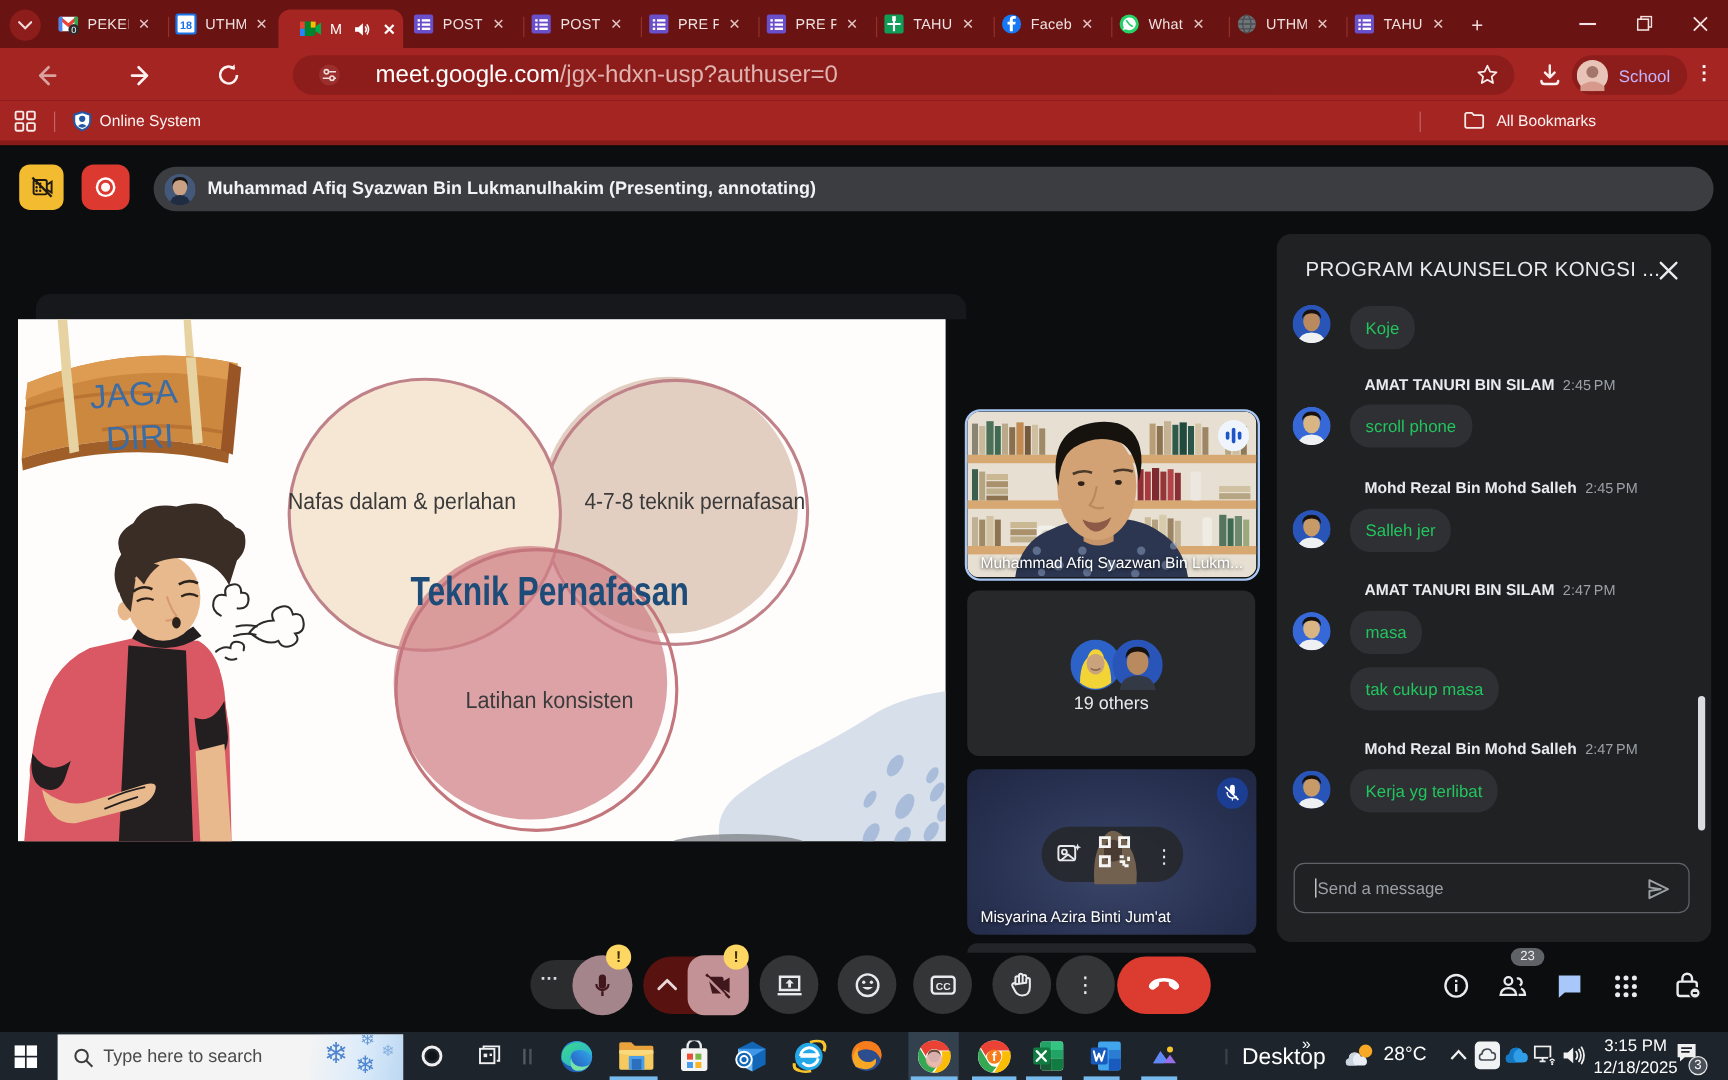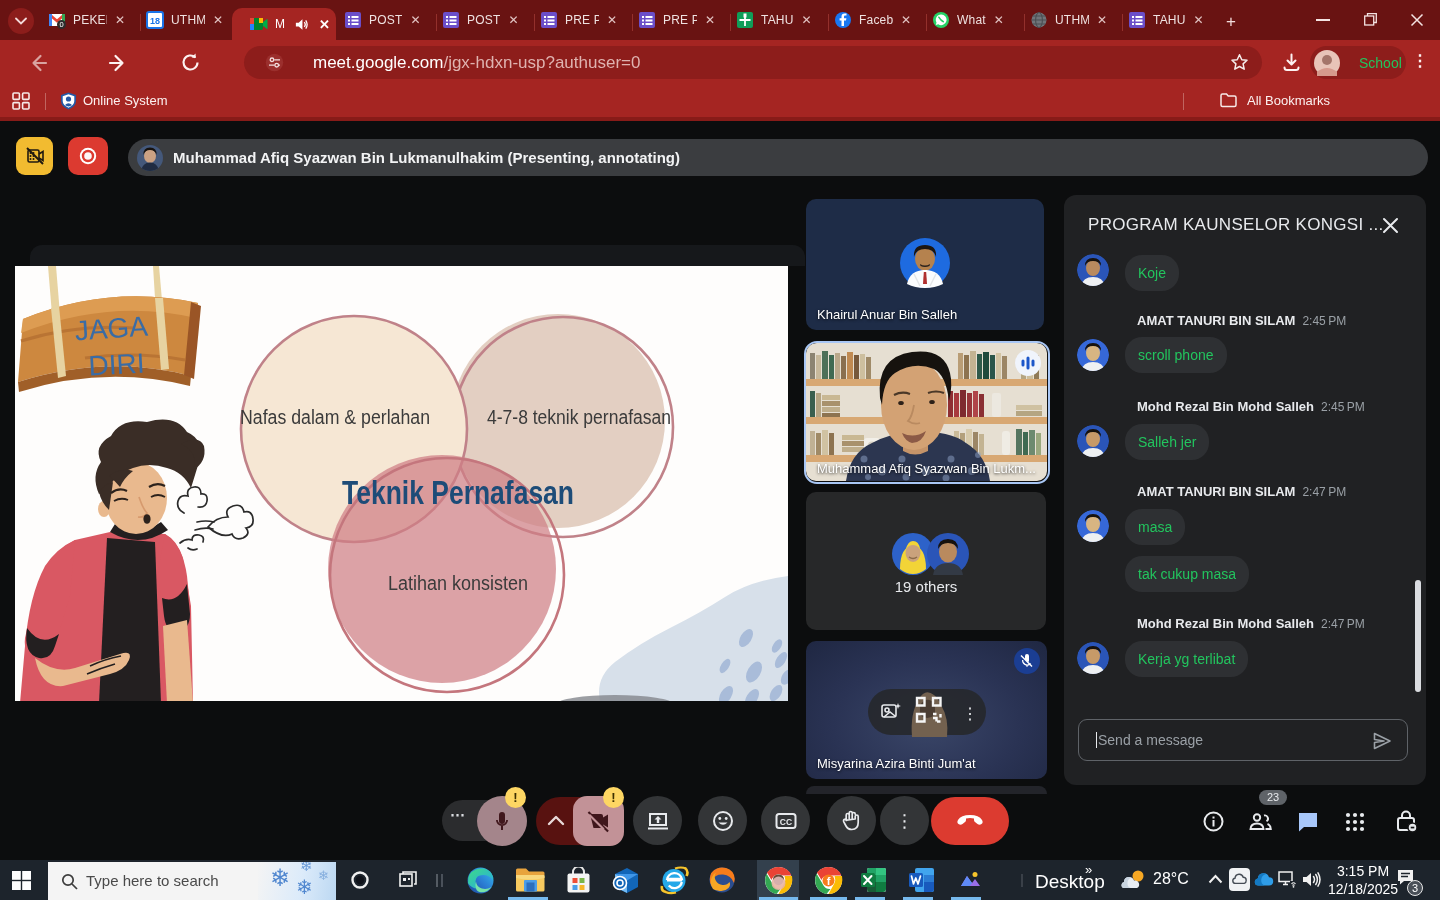--- a/index.html
+++ b/index.html
@@ -9,21 +9,21 @@
 
 #tabbar{position:absolute;left:0;top:0;width:1440px;height:40px;background:#691312}
 .tab{position:absolute;top:5px;height:30px;display:flex;align-items:center;color:#efe2e1;font-size:12px}
 .tab .fav{width:18px;height:18px;margin-right:7px;flex:0 0 auto}
 .tab .lbl{white-space:nowrap;overflow:hidden;max-width:34px;letter-spacing:.2px}
 .tab .x{color:#e3c6c5;font-size:12px;margin-left:8px}
 .tabdiv{position:absolute;top:14px;width:1px;height:17px;background:#93302c}
 #activetab{position:absolute;left:232px;top:8px;width:104px;height:32px;background:#a52522;border-radius:10px 10px 0 0;display:flex;align-items:center;padding-left:18px;color:#fff;font-size:12px}
 #tabsearch{position:absolute;left:8px;top:8px;width:26px;height:26px;border-radius:50%;background:#8c1d1b;color:#f3dada;text-align:center;line-height:24px;font-size:13px}
 #toolbar{position:absolute;left:0;top:40px;width:1440px;height:44px;background:#a52522}
-#omni{position:absolute;left:244px;top:46px;width:1018px;height:33px;border-radius:17px;background:#8d1d1b;color:#fff;font-size:17px;line-height:33px}
+#omni{position:absolute;left:244px;top:46px;width:1018px;height:33px;border-radius:17px;background:#8d1d1b;color:#fff;font-size:20px;line-height:33px}
 #bookbar{position:absolute;left:0;top:84px;width:1440px;height:35px;background:#a52522;color:#fbeeed;font-size:13px}
 #redline{position:absolute;left:0;top:117px;width:1440px;height:4px;background:#881b18}
 
 #meet{position:absolute;left:0;top:122px;width:1440px;height:738px;background:#0c0d0e}
 #meetbarpill{position:absolute;left:128px;top:17px;width:1300px;height:37px;background:#3b3d40;border-radius:19px;color:#f2f3f4;font-size:15px;font-weight:bold;display:flex;align-items:center}
 #slide{position:absolute;left:15px;top:144px;width:773px;height:435px;background:#fefdfc}
 .tile{position:absolute;border-radius:10px;overflow:hidden}
 .tname{position:absolute;left:11px;bottom:8px;color:#fff;font-size:13px;text-shadow:0 1px 3px rgba(0,0,0,.8);white-space:nowrap}
 
 #chat{position:absolute;left:1064px;top:73px;width:362px;height:590px;background:#202123;border-radius:12px;color:#e8eaed}
@@ -234,21 +234,21 @@
 <svg class="abs" style="left:1281px;top:52px" width="21" height="21" viewBox="0 0 21 21">
     <path d="M10.5 2.5 V12 M6.5 8.5 L10.5 12.5 L14.5 8.5" stroke="#fdf2f1" stroke-width="2" fill="none" stroke-linecap="round" stroke-linejoin="round"></path>
     <path d="M3.5 15.5 Q3.5 18 6 18 H15 Q17.5 18 17.5 15.5" stroke="#fdf2f1" stroke-width="2" fill="none" stroke-linecap="round"></path>
   </svg>
 <div class="abs" style="left:1310px;top:46px;width:96px;height:33px;border-radius:17px;background:#8d1d1b;display:flex;align-items:center">
  <svg style="width:26px;height:26px;margin-left:4px" viewBox="0 0 26 26">
       <circle cx="13" cy="13" r="13" fill="#e8c4b8"></circle>
       <circle cx="13" cy="10" r="5" fill="#a4756a"></circle>
       <path d="M3 22 Q13 14 23 22 L23 26 H3 Z" fill="#d6998c"></path>
     </svg>
- <span style="color:#22c55e;font-size:14px;margin-left:19px">School</span>
+ <span style="color:#c4b5fd;font-size:14px;margin-left:9px">School</span>
 </div>
 <div class="abs" style="left:1412px;top:51px;color:#fdf2f1;font-size:16px;font-weight:bold;letter-spacing:0">⋮</div>
 
 <div id="bookbar"></div>
 <svg class="abs" style="left:11px;top:91px" width="20" height="20" viewBox="0 0 20 20">
     <g fill="none" stroke="#f7e9e8" stroke-width="1.6">
       <rect x="2" y="2" width="6.4" height="6.4" rx="1"></rect>
       <rect x="11.6" y="2" width="6.4" height="6.4" rx="1"></rect>
       <rect x="2" y="11.6" width="6.4" height="6.4" rx="1"></rect>
       <rect x="11.6" y="11.6" width="6.4" height="6.4" rx="1"></rect>
@@ -364,33 +364,20 @@
  <g stroke="#2b2b2b" stroke-width="1.7" fill="none" stroke-linecap="round" transform="translate(-45,25)">
   <path d="M214 222 Q206 218 208 210 Q210 203 218 205 Q216 197 224 196 Q231 195 231 203 Q238 202 237 210 Q236 217 228 216"></path>
   <path d="M238 236 Q246 226 258 226 Q254 218 263 215 Q272 212 274 221 Q282 219 283 228 Q284 236 276 237 Q281 243 273 247 Q265 250 262 243 Q252 248 238 236 Z"></path>
   <path d="M225 239 Q235 236 243 238 M227 231 Q236 229 244 231"></path>
   <path d="M210 252 Q216 247 222 249 Q222 243 229 244 Q235 245 233 251"></path>
   <path d="M218 257 Q222 260 227 258"></path>
  </g>
 </svg>
 </div>
 
-<div class="tile" style="left:806px;top:77px;width:238px;height:131px;background:#1e2c47">
- <svg class="abs" style="left:94px;top:39px" width="50" height="50" viewBox="0 0 50 50">
-        <circle cx="25" cy="25" r="25" fill="#1e6be0"></circle>
-        <ellipse cx="25" cy="21" rx="10" ry="11.5" fill="#b5824e"></ellipse>
-        <path d="M14 19 Q13 7 25 7 Q37 7 36 19 Q34 11 25 11 Q16 11 14 19 Z" fill="#1c1612"></path>
-        <path d="M20 26 Q25 29 30 26 L29.5 28 Q25 30 20.5 28 Z" fill="#2a211c"></path>
-        <path d="M7 46 Q10 32 25 32 Q40 32 43 46 Q35 50 25 50 Q15 50 7 46 Z" fill="#fbfcfd"></path>
-        <path d="M22.5 32 L25 38 L27.5 32 Z" fill="#fff"></path>
-        <path d="M23.8 34 h2.4 L27 46 h-4 Z" fill="#b03030"></path>
-        <path d="M14 36 L20 48 M36 36 L30 48" stroke="#e4e6e8" stroke-width="1.5"></path>
-      </svg>
- <div class="tname">Khairul Anuar Bin Salleh</div>
-</div>
 
 <div class="tile" style="left:804px;top:219px;width:246px;height:143px;background:#0d0e0f;border:2.5px solid #a9c7f5;border-radius:13px">
  <svg width="241" height="138" viewBox="0 0 241 138" style="border-radius:10px">
   <rect width="241" height="138" fill="#e6dfd2"></rect>
   <rect x="0" y="36" width="241" height="7" fill="#d8a873"></rect>
   <rect x="0" y="74" width="241" height="7" fill="#d8a873"></rect>
   <rect x="0" y="112" width="241" height="7" fill="#d8a873"></rect>
   <g>
    <rect x="4" y="10" width="5" height="26" fill="#8c8472"></rect>
           <rect x="10" y="12" width="5" height="24" fill="#c7b99c"></rect>

